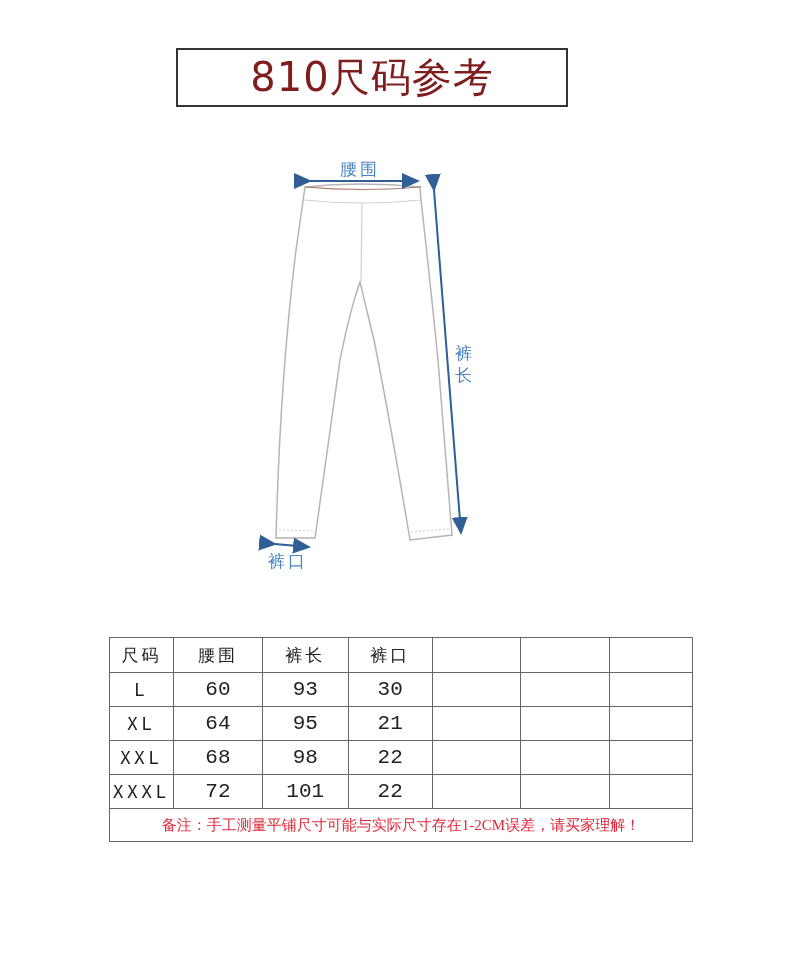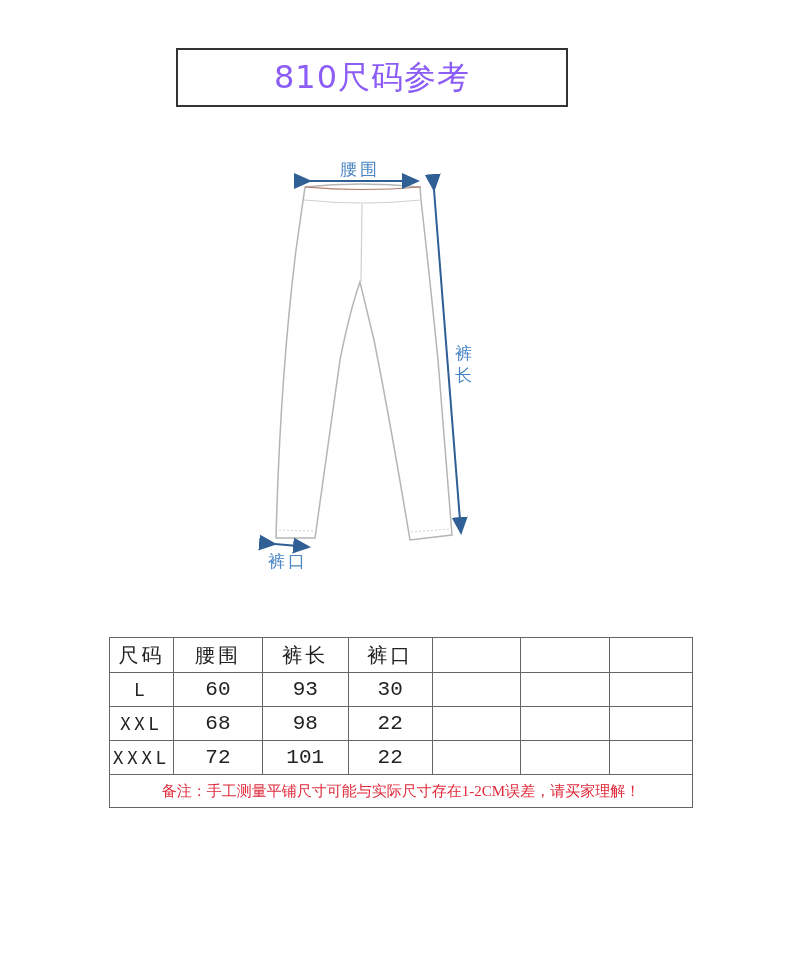--- a/index.html
+++ b/index.html
@@ -1,38 +1,38 @@
 <!DOCTYPE html>
 <html><head>
 <meta charset="utf-8">
 <style>
   html, body { margin: 0; padding: 0; background: #ffffff; }
   body { width: 790px; height: 956px; position: relative; overflow: hidden; font-family: "DejaVu Sans", sans-serif; }
   .title-box {
     position: absolute; left: 176px; top: 48px; width: 392px; height: 59px;
     border: 2px solid #333; box-sizing: border-box;
     display: flex; align-items: center; justify-content: center;
-    font-family: "DejaVu Sans", sans-serif; font-size: 32px; color: #8b5cf6; letter-spacing: 1px;
+    font-family: "DejaVu Sans", sans-serif; font-size: 40px; color: #7f1d1d; letter-spacing: 1px;
   }
   .diagram { position: absolute; left: 0; top: 0; width: 790px; height: 620px; }
   .lbl { position: absolute; color: #4a86c5; font-family: "DejaVu Serif", serif; font-size: 17px; }
   .lbl-waist { left: 340px; top: 158px; letter-spacing: 3px; }
   .lbl-len { left: 455px; top: 342px; width: 20px; line-height: 22px; }
   .lbl-hem { left: 268px; top: 550px; letter-spacing: 3px; }
 
   table.size {
     position: absolute; left: 109px; top: 637px; width: 584px;
     border-collapse: collapse; border: 1.5px solid #222;
     font-family: "DejaVu Serif", serif; color: #222;
   }
   table.size td { border: 1px solid #666; text-align: center; padding: 0; }
   .caption-row td { height: 34px; font-size: 24px; letter-spacing: 6px; text-align: left; padding-left: 208px; }
   .caption-row .unit { color: #d6283a; font-family: "DejaVu Sans", sans-serif; font-size: 19px; letter-spacing: 0; }
   .paren { font-size: 22px; letter-spacing: 0; }
-  .head-row td { height: 34px; font-size: 20px; letter-spacing: 3px; }
+  .head-row td { height: 34px; font-size: 17px; letter-spacing: 3px; }
   .data-row td { height: 33px; font-size: 21px; font-family: Liberation Mono, monospace; }
   .data-row td.sz { font-size: 17px; letter-spacing: 4px; font-family: "DejaVu Sans Mono", monospace; }
   .note-row td { height: 32px; color: #e0283a; font-family: Liberation Serif, serif; font-size: 15px; text-align: left; padding-left: 4px; border-top: 1px solid #666; margin-top: 32px; }
 </style>
 </head>
 <body>
 
 <div class="title-box">810尺码参考</div>
 
 <div class="diagram">
@@ -87,20 +87,29 @@
   <tr class="data-row">
     <td class="sz">L</td>
     <td>60</td>
     <td>93</td>
     <td>30</td>
     <td></td>
         <td></td>
         <td></td>
   </tr>
   <tr class="data-row">
+    <td class="sz">XL</td>
+    <td>64</td>
+    <td>95</td>
+    <td>21</td>
+    <td></td>
+        <td></td>
+        <td></td>
+  </tr>
+  <tr class="data-row">
     <td class="sz">XXL</td>
     <td>68</td>
     <td>98</td>
     <td>22</td>
     <td></td>
         <td></td>
         <td></td>
   </tr>
   <tr class="data-row">
     <td class="sz">XXXL</td>

